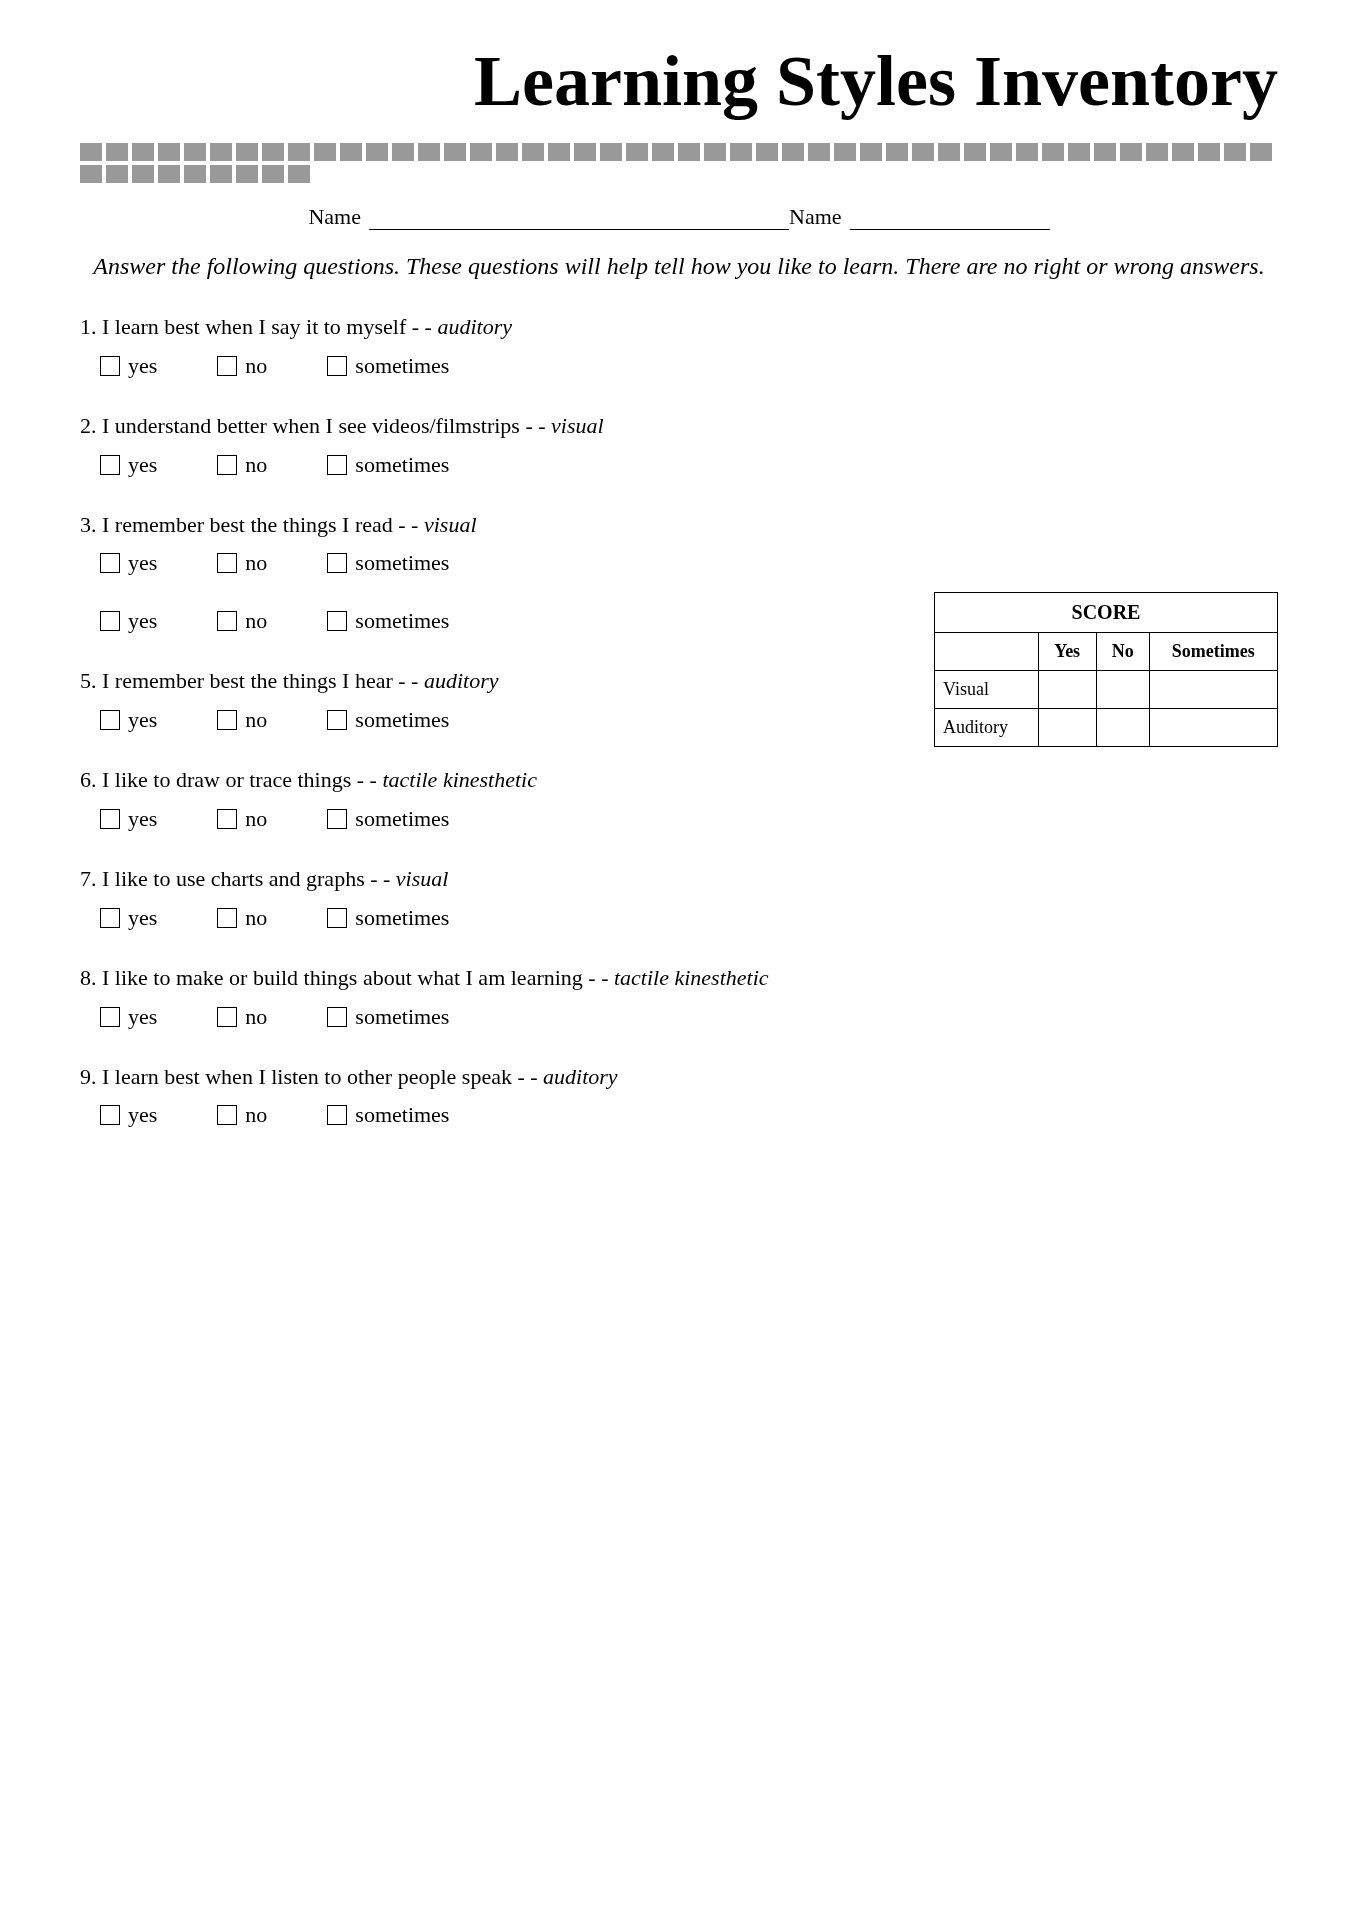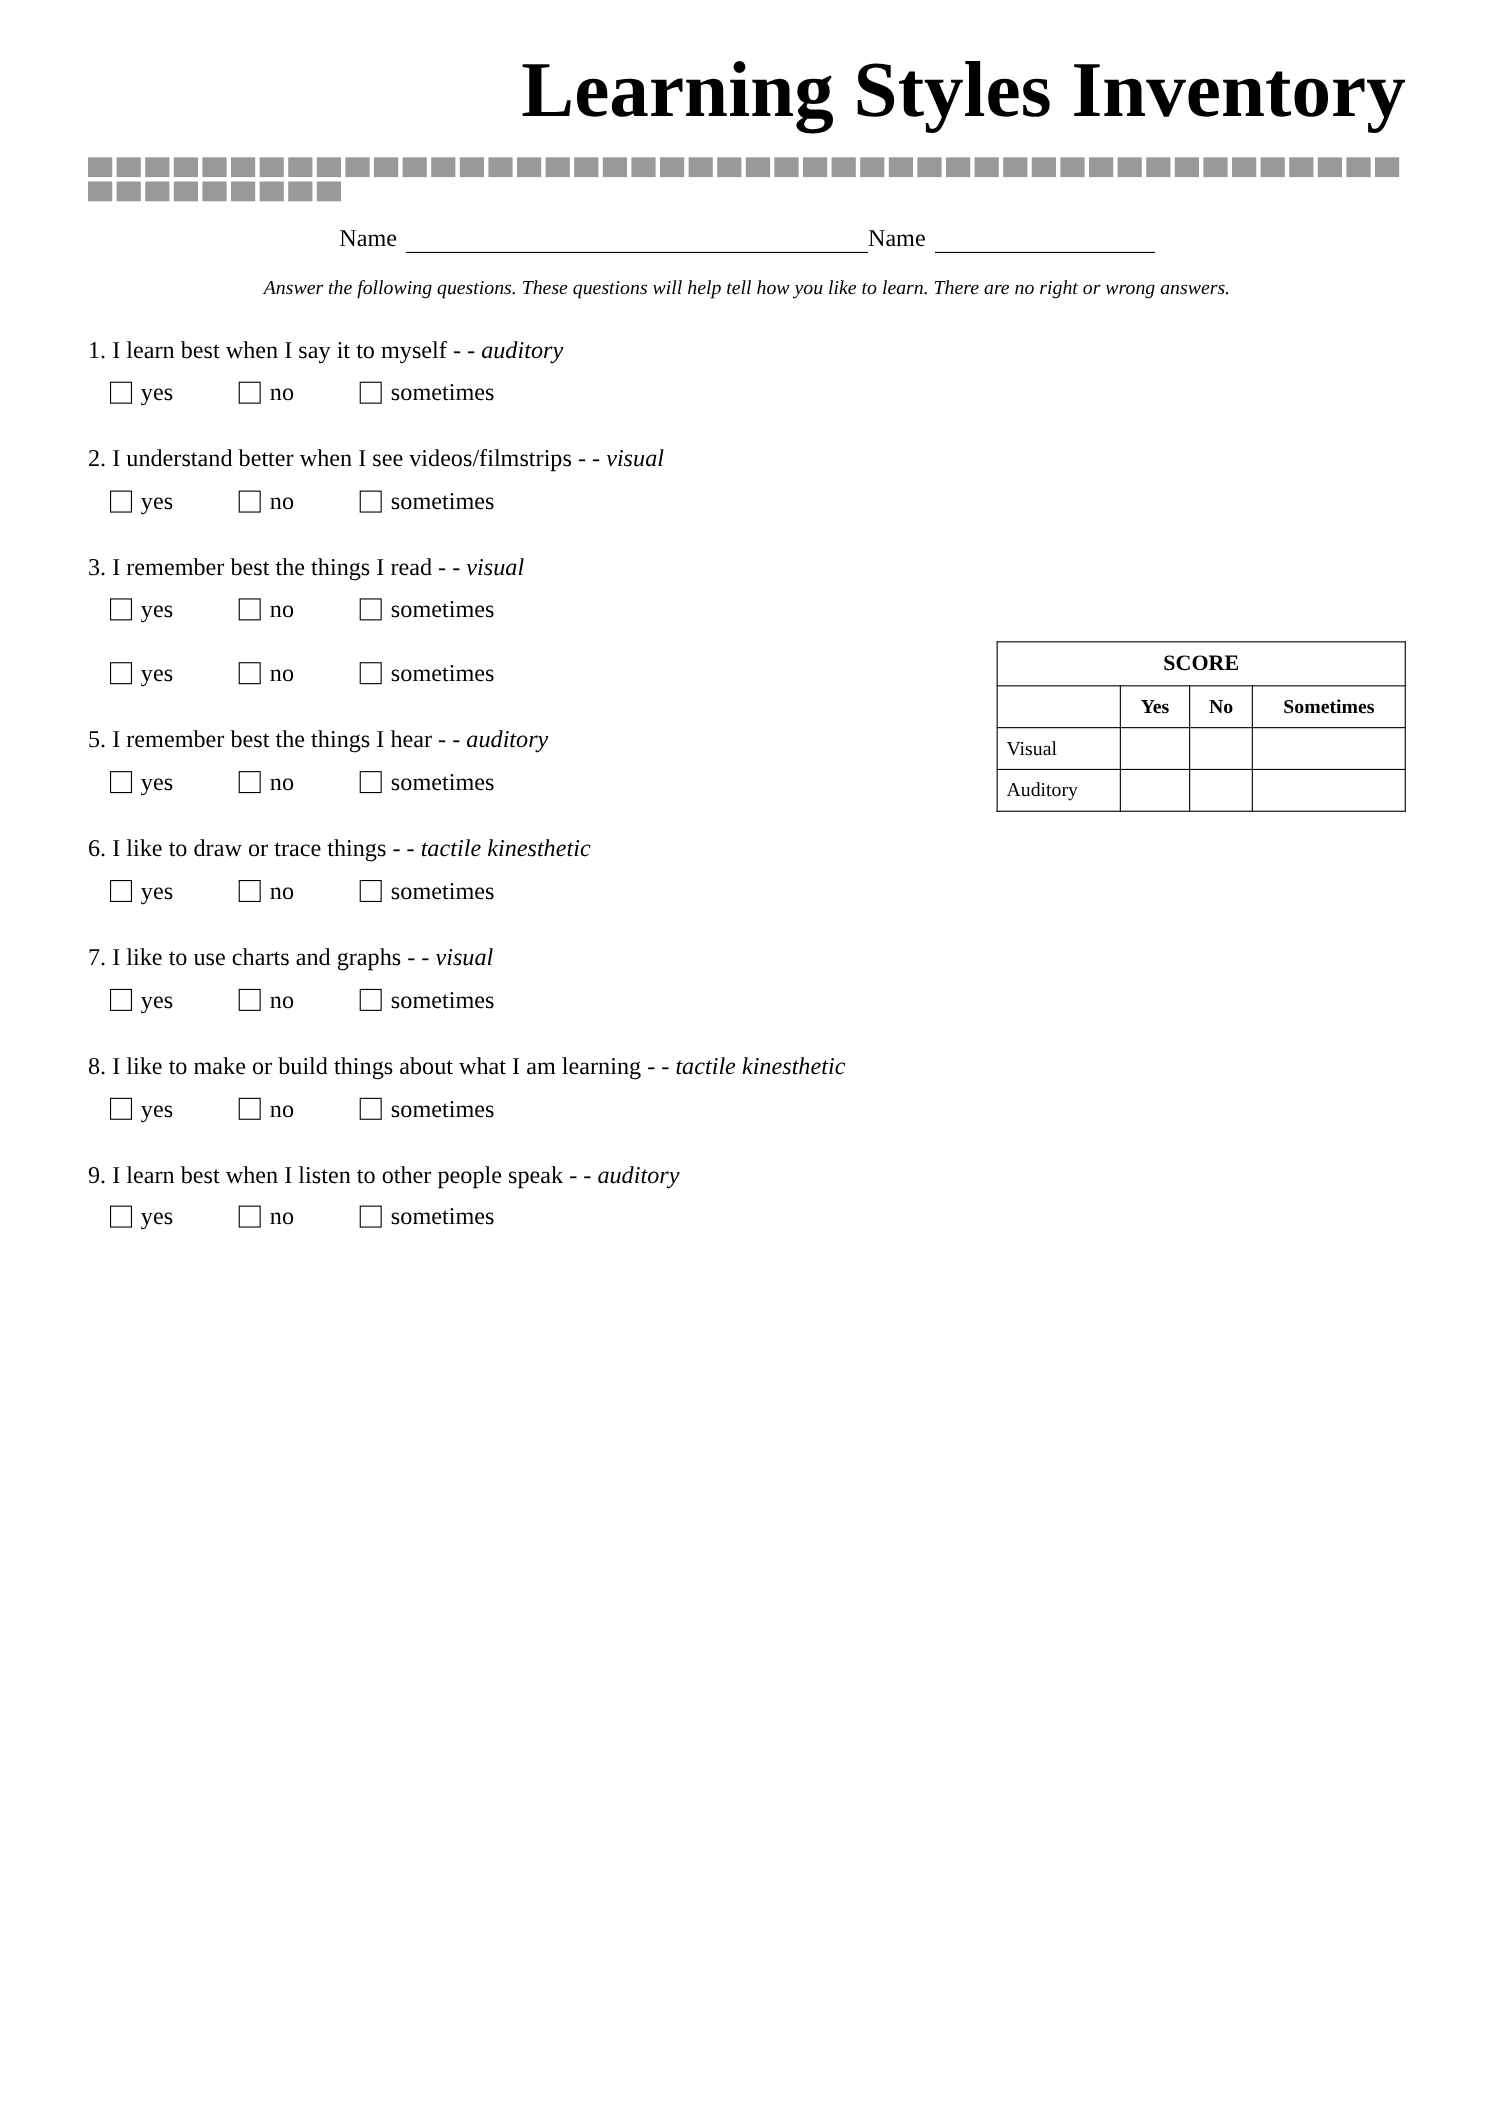--- a/index.html
+++ b/index.html
@@ -52,21 +52,21 @@
       gap: 8px;
     }
 
     .underline-field {
       border-bottom: 1.5px solid #000;
       display: inline-block;
     }
 
     .instructions {
       font-style: italic;
-      font-size: 18px;
+      font-size: 24px;
       text-align: center;
       margin-bottom: 28px;
       line-height: 1.5;
     }
 
     .main-content {
       display: flex;
       align-items: flex-start;
     }
 
@@ -105,21 +105,21 @@
     .checkbox {
       width: 20px;
       height: 20px;
       border: 1.5px solid #000;
       display: inline-block;
       flex-shrink: 0;
     }
 
     
     .score-section {
-      width: 372px;
+      width: 344px;
       flex-shrink: 0;
       margin-top: 280px;
     }
 
     .score-table {
       border-collapse: collapse;
       width: 100%;
       font-size: 18px;
     }
 

